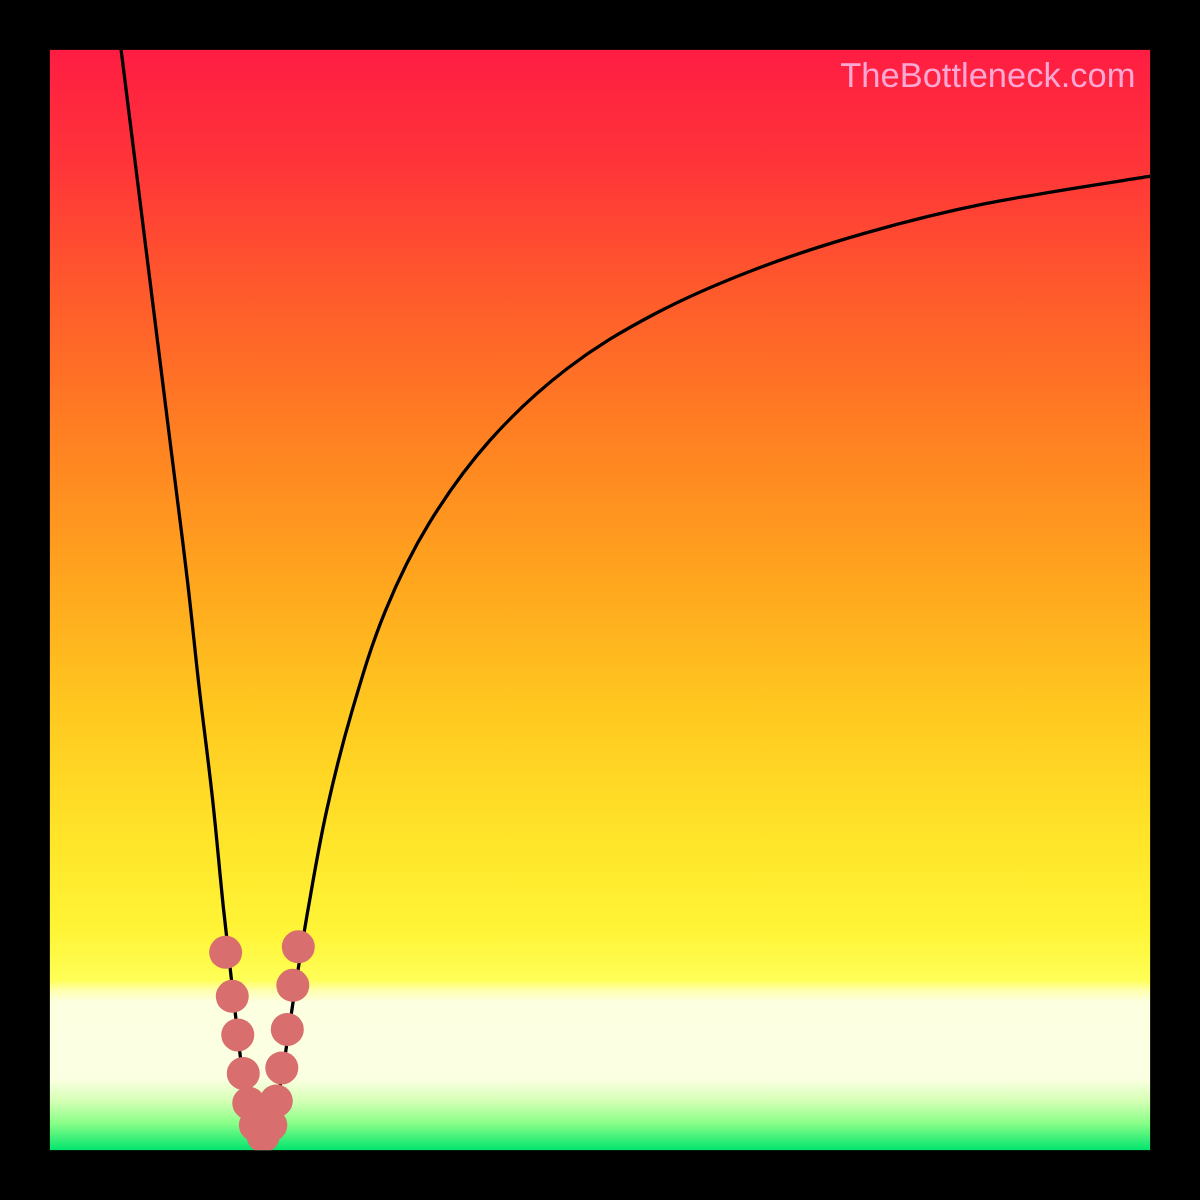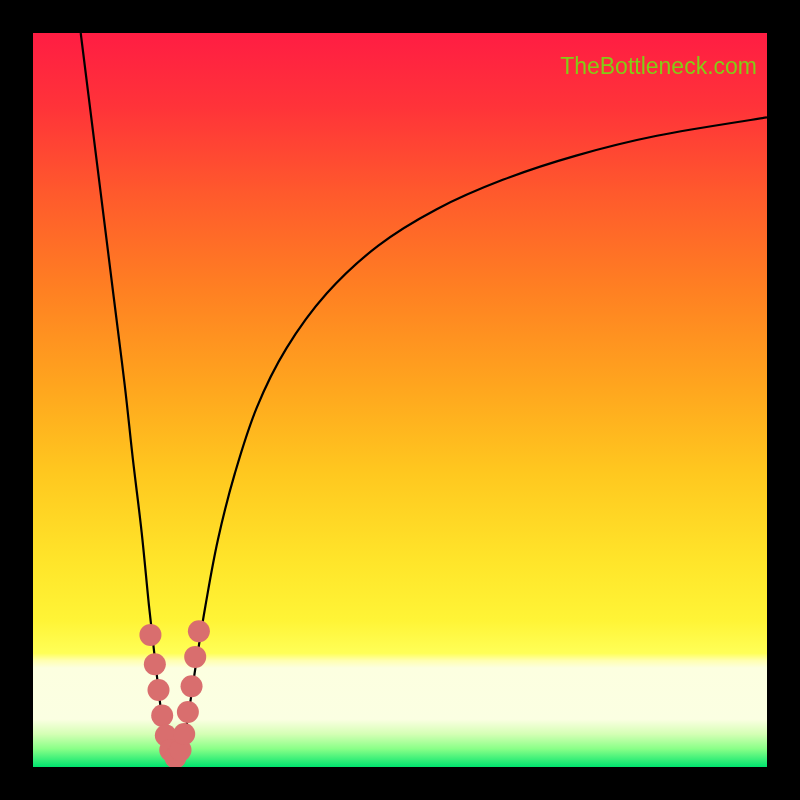--- a/index.html
+++ b/index.html
@@ -22,25 +22,25 @@
   .plot {
     position: absolute;
     left: 33px;
     top: 33px;
     width: 734px;
     height: 734px;
     overflow: hidden;
   }
   .watermark {
     position: absolute;
-    top: 20px;
+    top: 4px;
     right: 10px;
     font-size: 23px;
     font-weight: 400;
-    color: #84cc16;
+    color: #f9a8d4;
     letter-spacing: 0px;
     user-select: none;
   }
   svg {
     display: block;
   }
 </style>
 </head>
 <body>
 

